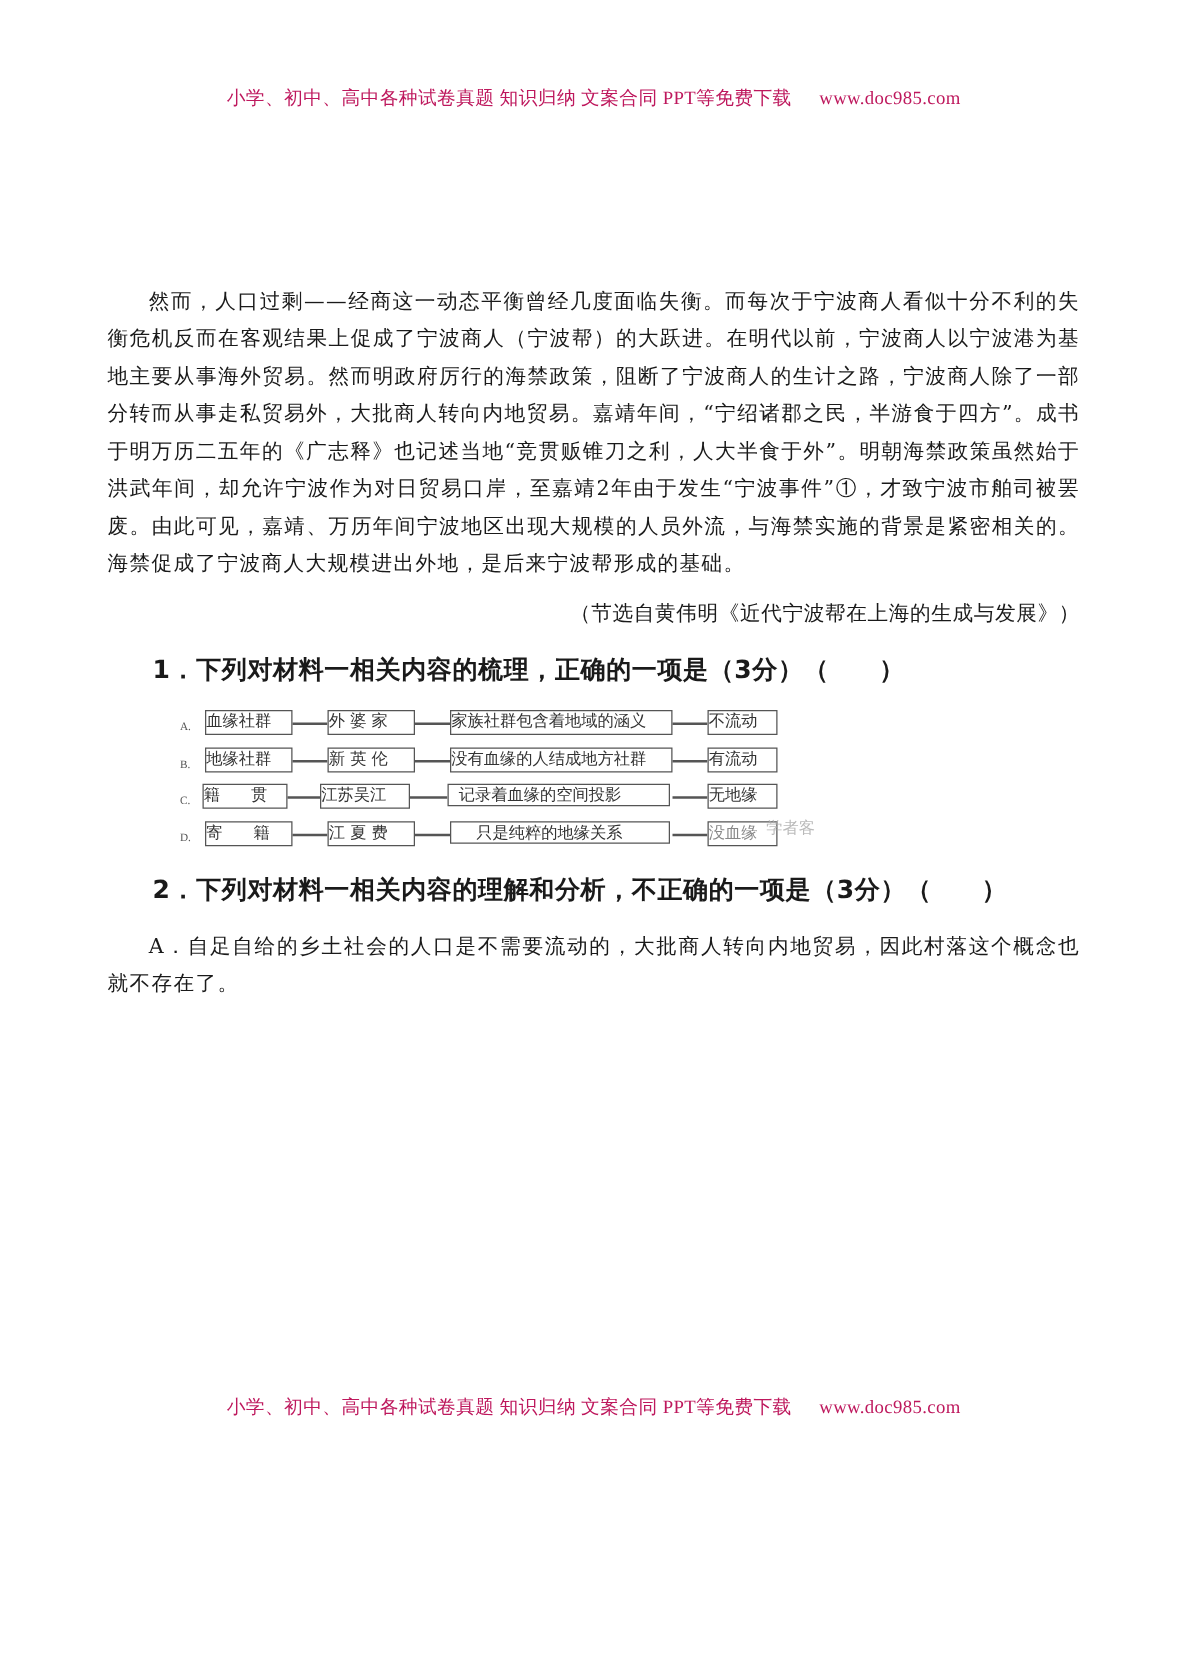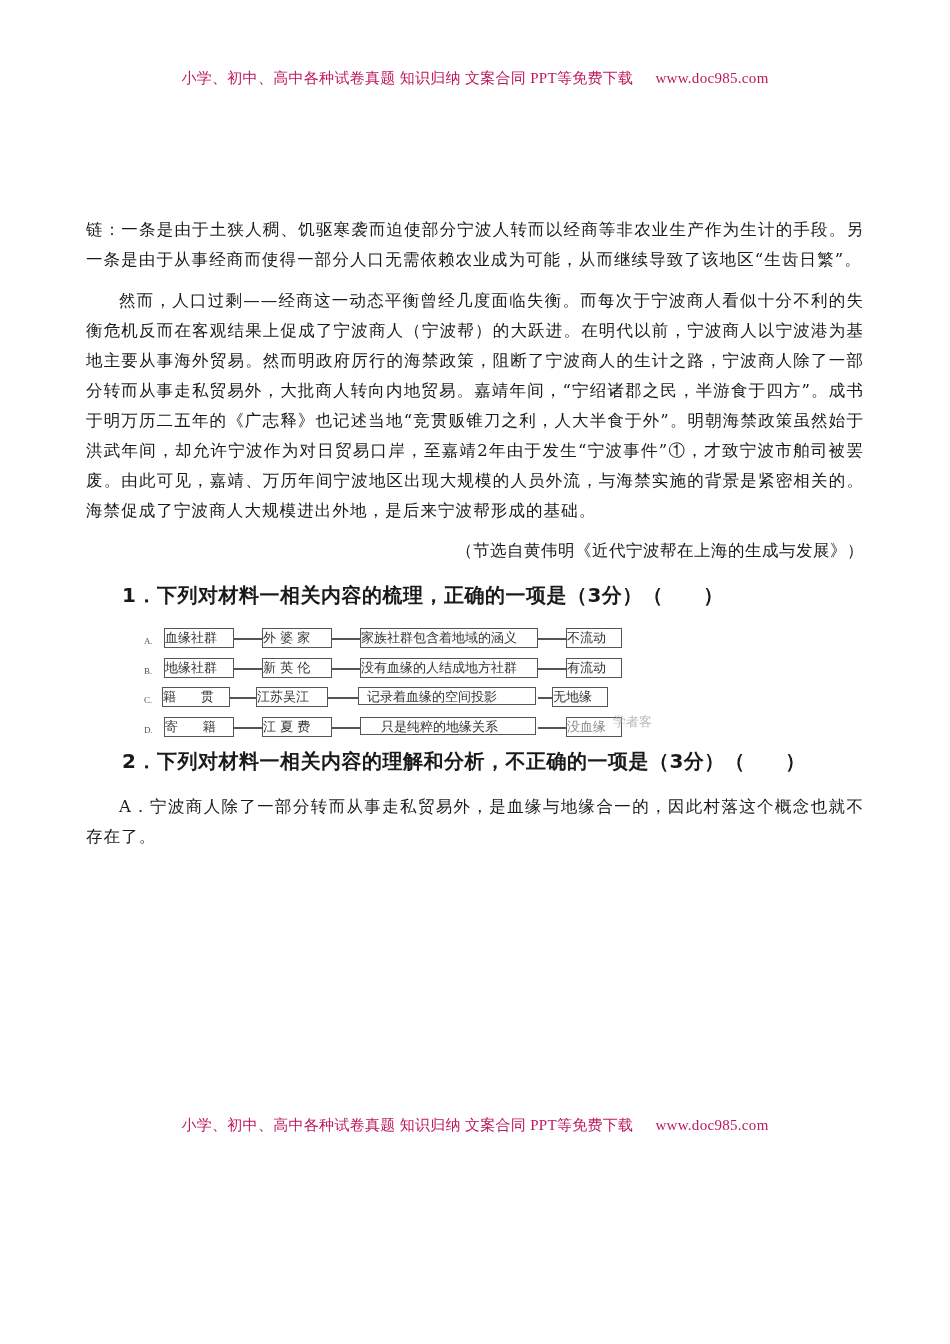--- a/index.html
+++ b/index.html
@@ -13,41 +13,40 @@
   .content { position: absolute; left: 86px; top: 215px; width: 778px; }
   .para { font-size: 16.5px; line-height: 30px; margin: 0; text-align: justify; letter-spacing: 1.1px; }
   .para.indent { text-indent: 2em; }
   .p1 { margin-top: 0; }
   .p2 { margin-top: 11px; }
   .source { font-size: 16.5px; line-height: 30px; text-align: right; margin-top: 10px; letter-spacing: 0.5px; }
   .note { margin-top: 15px; }
   .q { font-family: "DejaVu Sans", "Liberation Sans", sans-serif; font-weight: bold;
        font-size: 20px; line-height: 30px; margin: 0; padding-left: 36px; letter-spacing: 0.5px; }
   .q1 { margin-top: 14px; }
-  .q2 { margin-top: 0; }
+  .q2 { margin-top: 10px; }
   .optA { margin-top: 16px; }
   .blank { display: inline-block; width: 40px; }
   .diagram { position: relative; margin-top: 14px; margin-left: 58px; width: 500px; height: 122px; }
   .drow { position: absolute; left: 0; height: 22px; width: 500px; }
   .dlabel { position: absolute; left: 0; top: 8px; font-size: 9px; color: #555; font-family: "Liberation Serif", serif; }
   .box { position: absolute; top: 0; height: 18px; border: 1.5px solid #555; background: #fff;
          font-size: 13px; line-height: 18px; text-align: left; color: #333;
          font-family: "DejaVu Sans", sans-serif; white-space: pre; }
   .line { position: absolute; top: 10px; height: 1.5px; background: #555; }
   .watermark { position: absolute; right: -8px; top: -4px; font-size: 13px; color: #aaa; opacity: 0.8; text-align: right; }
 </style>
 </head>
 <body>
 
 <div class="header">
   <span>小学、初中、高中各种试卷真题 知识归纳 文案合同 PPT等免费下载</span><span class="url">www.doc985.com</span>
 </div>
 
 <div class="content">
-  <p class="para p1">链：一条是由于土狭人稠、饥驱寒袭而迫使部分宁波人转而以经商等非农业生产作为生计的手段。另一条是由于从事经商而使得一部分人口无需依赖农业成为可能，从而继续导致了该地区“生齿日繁”。</p>
   <p class="para indent p2">然而，人口过剩——经商这一动态平衡曾经几度面临失衡。而每次于宁波商人看似十分不利的失衡危机反而在客观结果上促成了宁波商人（宁波帮）的大跃进。在明代以前，宁波商人以宁波港为基地主要从事海外贸易。然而明政府厉行的海禁政策，阻断了宁波商人的生计之路，宁波商人除了一部分转而从事走私贸易外，大批商人转向内地贸易。嘉靖年间，“宁绍诸郡之民，半游食于四方”。成书于明万历二五年的《广志释》也记述当地“竞贯贩锥刀之利，人大半食于外”。明朝海禁政策虽然始于洪武年间，却允许宁波作为对日贸易口岸，至嘉靖2年由于发生“宁波事件”①，才致宁波市舶司被罢废。由此可见，嘉靖、万历年间宁波地区出现大规模的人员外流，与海禁实施的背景是紧密相关的。海禁促成了宁波商人大规模进出外地，是后来宁波帮形成的基础。</p>
   <div class="source">（节选自黄伟明《近代宁波帮在上海的生成与发展》）</div>
 
   <p class="q q1">
     <span>1．下列对材料一相关内容的梳理，正确的一项是（3分）（</span><span class="blank"></span><span>）</span>
   </p>
 
   <div class="diagram">
     <div class="drow" style="top:4px">
       <span class="dlabel">A.</span>
@@ -70,37 +69,37 @@
       <div class="box" style="left:422px;width:54px">有流动</div>
     </div>
     <div class="drow" style="top:63px">
       <span class="dlabel">C.</span>
       <div class="box" style="left:18px;width:66px">籍      贯</div>
       <div class="line" style="left:86px;width:26px"></div>
       <div class="box" style="left:112px;width:70px">江苏吴江</div>
       <div class="line" style="left:184px;width:30px"></div>
       <div class="box" style="left:214px;width:178px;text-align:left;padding-left:8px;box-sizing:border-box">记录着血缘的空间投影</div>
       <div class="line" style="left:394px;width:28px"></div>
-      <div class="box" style="left:408px;width:54px">无地缘</div>
+      <div class="box" style="left:422px;width:54px">无地缘</div>
     </div>
     <div class="drow" style="top:93px">
       <span class="dlabel">D.</span>
       <div class="box" style="left:20px;width:68px">寄      籍</div>
       <div class="line" style="left:90px;width:28px"></div>
       <div class="box" style="left:118px;width:68px">江 夏 费</div>
       <div class="line" style="left:188px;width:28px"></div>
       <div class="box" style="left:216px;width:176px;text-align:left;padding-left:20px;box-sizing:border-box">只是纯粹的地缘关系</div>
       <div class="line" style="left:394px;width:28px"></div>
       <div class="box" style="left:422px;width:54px;color:#888">没血缘</div>
       <span class="watermark">学者客</span>
     </div>
   </div>
 
   <p class="q q2">
     <span>2．下列对材料一相关内容的理解和分析，不正确的一项是（3分）（</span><span class="blank"></span><span>）</span>
   </p>
 
-  <p class="para indent optA">A．宁波商人除了一部分转而从事走私贸易外，是血缘与地缘合一的，因此村落这个概念也就不存在了。</p>
+  <p class="para indent optA">A．自足自给的乡土社会的人口是不需要流动的，大批商人转向内地贸易，因此村落这个概念也就不存在了。</p>
 </div>
 
 <div class="footer">
   <span>小学、初中、高中各种试卷真题 知识归纳 文案合同 PPT等免费下载</span><span class="url">www.doc985.com</span>
 </div>
 
 </body></html>

